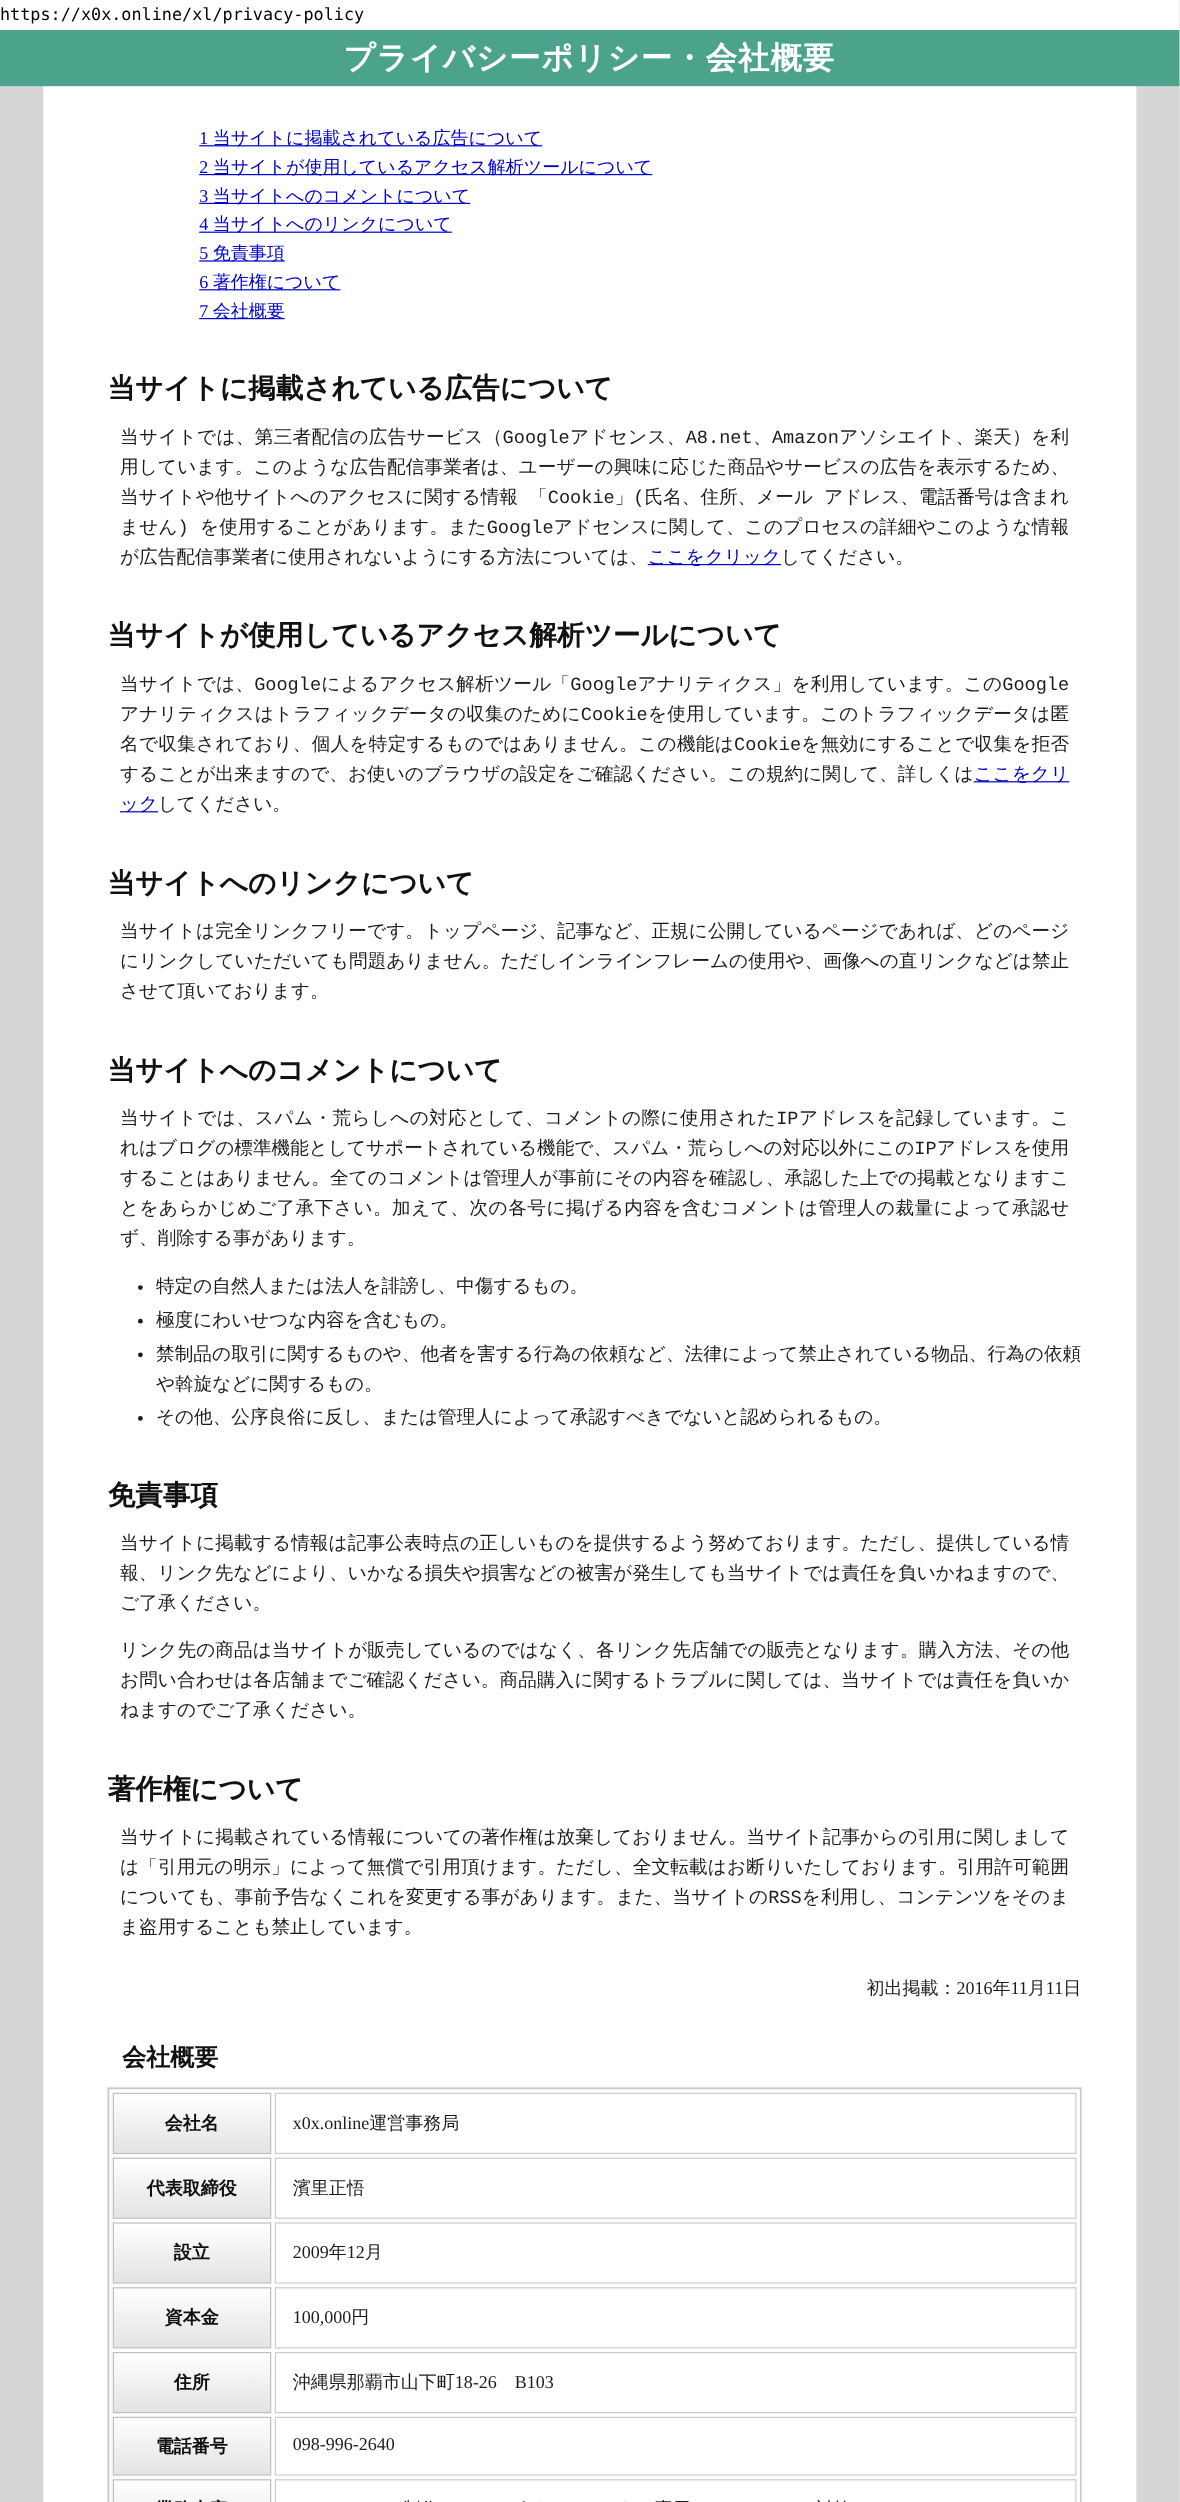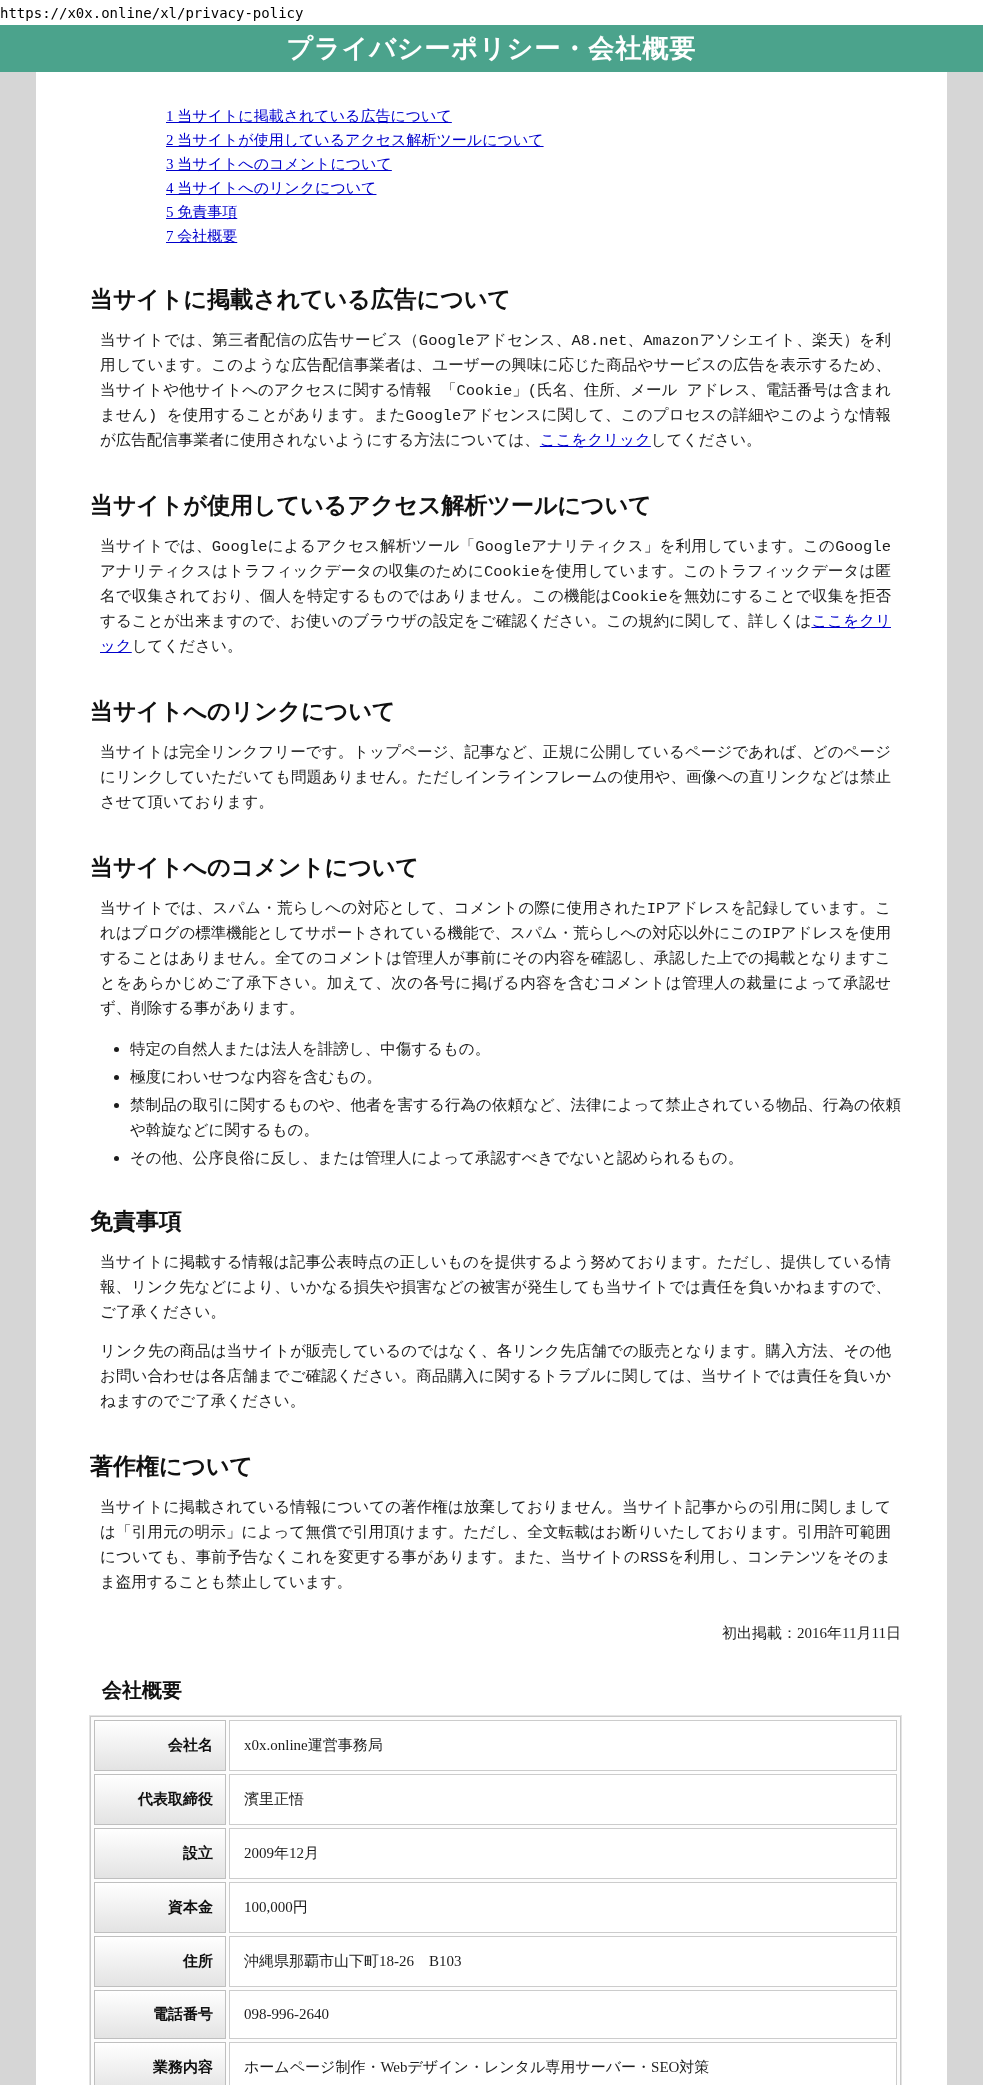--- a/index.html
+++ b/index.html
@@ -90,21 +90,21 @@
     border-spacing: 3px;
     background: #fdfdfd;
   }
   table.company-table th {
     width: 132px;
     border: 1px solid #bfbfbf;
     background: linear-gradient(#ffffff, #e3e3e3);
     font-family: "Liberation Sans", sans-serif;
     font-size: 15px;
     font-weight: bold;
-    text-align: right;
+    text-align: center;
     padding: 4px 12px;
     color: #111;
   }
   table.company-table td {
     border: 1px solid #cccccc;
     background: #ffffff;
     font-size: 15px;
     padding: 15px 14px;
   }
 </style>
@@ -121,20 +121,21 @@
 
 <div class="page">
   <div class="content">
 
     <nav class="toc">
       <a href="#">1 当サイトに掲載されている広告について</a>
       <a href="#">2 当サイトが使用しているアクセス解析ツールについて</a>
       <a href="#">3 当サイトへのコメントについて</a>
       <a href="#">4 当サイトへのリンクについて</a>
       <a href="#">5 免責事項</a>
+      <a href="#">6 著作権について</a>
       <a href="#">7 会社概要</a>
     </nav>
 
     <section>
       <h2 class="section-heading">当サイトに掲載されている広告について</h2>
       <p class="body-text"><span>当サイトでは、第三者配信の広告サービス（Googleアドセンス、A8.net、Amazonアソシエイト、楽天）を利用しています。このような広告配信事業者は、ユーザーの興味に応じた商品やサービスの広告を表示するため、当サイトや他サイトへのアクセスに関する情報 「Cookie」(氏名、住所、メール アドレス、電話番号は含まれません) を使用することがあります。またGoogleアドセンスに関して、このプロセスの詳細やこのような情報が広告配信事業者に使用されないようにする方法については、</span><a href="#">ここをクリック</a><span>してください。</span></p>
     </section>
 
     <section>
       <h2 class="section-heading">当サイトが使用しているアクセス解析ツールについて</h2>

